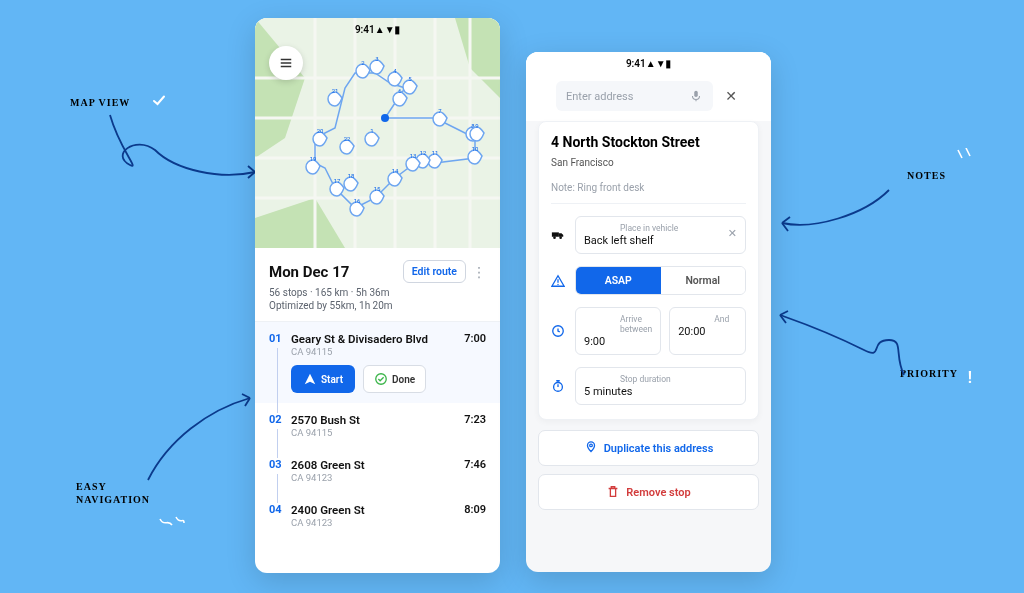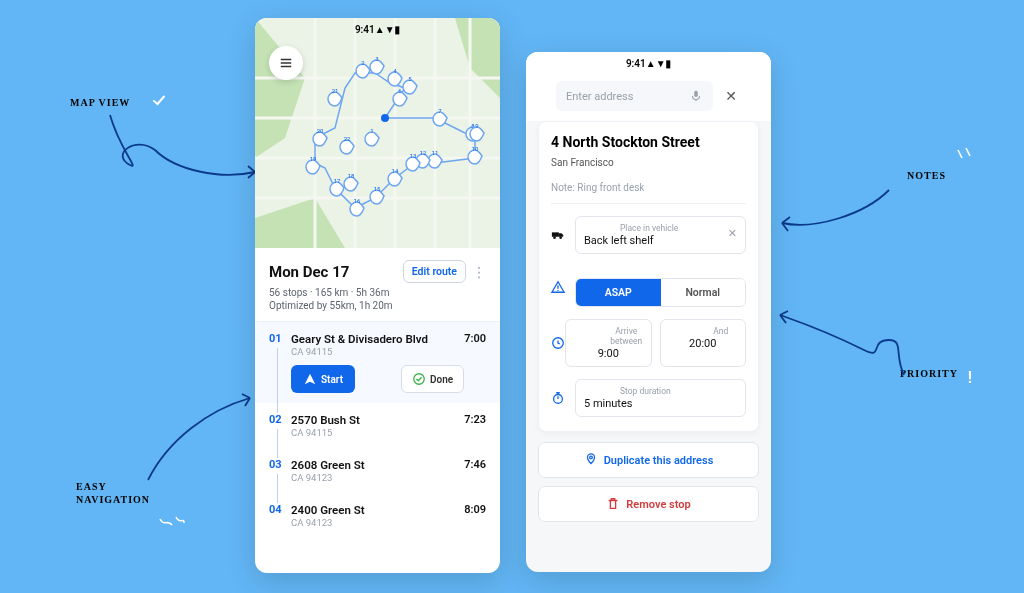--- a/index.html
+++ b/index.html
@@ -40,21 +40,21 @@
 .summary-opt { font-size: 10px; color: #5c636e; margin-top: 2px; }
 
 .stops-list { border-top: 1px solid #eef1f5; }
 .stop { display: flex; padding: 10px 14px; position: relative; }
 .stop.active { background: #f6f9ff; }
 .stop-num { width: 22px; font-size: 11px; font-weight: 700; color: #1167ea; }
 .stop-body { flex: 1; }
 .stop-name { font-size: 11.5px; font-weight: 600; color: #111; }
 .stop-sub { font-size: 9.5px; color: #9aa1ab; }
 .stop-time { font-size: 11px; color: #111; font-weight: 600; }
-.stop-actions { display: flex; gap: 24px; margin-top: 8px; justify-content: space-between; }
+.stop-actions { display: flex; gap: 8px; margin-top: 8px; }
 .btn-start { background: #1167ea; color: #fff; font-size: 10px; font-weight: 600; border-radius: 6px; padding: 6px 12px; display: flex; align-items: center; gap: 4px; }
 .btn-done { background: #fff; border: 1px solid #d8dde5; color: #333; font-size: 10px; font-weight: 600; border-radius: 6px; padding: 6px 10px; display: flex; align-items: center; gap: 4px; }
 .timeline { position: absolute; left: 22px; top: 26px; bottom: -10px; width: 1px; background: #c1cfef; }
 
 
 .search-row { display: flex; gap: 8px; padding: 10px 30px; align-items: center; }
 .search-box { flex: 1; background: #f5f7fa; border-radius: 6px; padding: 8px 10px; display: flex; align-items: center; justify-content: space-between; font-size: 11px; color: #9aa1ab; }
 .close-x { font-size: 14px; color: #555; padding: 4px; }
 
 .addr-card { margin: 0 12px 10px; background: #fff; border: 1px solid #eef1f5; border-radius: 8px; padding: 12px 12px 14px; box-shadow: 0 2px 6px rgba(0,0,0,0.04); }
@@ -62,26 +62,26 @@
 .addr-city { font-size: 10px; color: #555; margin-top: 7px; }
 .note-text { font-size: 10px; color: #9aa1ab; margin-top: 14px; border-bottom: 1px solid #eef1f5; padding-bottom: 10px; }
 
 .place-row { display: flex; align-items: center; gap: 10px; margin-top: 12px; }
 .place-field { flex: 1; border: 1px solid #e2e6ec; border-radius: 6px; padding: 6px 8px; position: relative; }
 .place-label { font-size: 8.5px; color: #9aa1ab; padding-left: 36px; }
 .place-value { font-size: 11px; color: #111; margin-top: 1px; }
 .clear-x { position: absolute; right: 8px; top: 10px; color: #9aa1ab; font-size: 11px; }
 
 .priority-row { display: flex; align-items: center; gap: 10px; margin-top: 12px; }
-.seg { flex: 1; display: flex; border: 1px solid #e2e6ec; border-radius: 6px; overflow: hidden; margin-top: 12px; }
+.seg { flex: 1; display: flex; border: 1px solid #e2e6ec; border-radius: 6px; overflow: hidden; }
 .seg-opt { flex: 1; text-align: center; padding: 7px 0; font-size: 10.5px; font-weight: 600; }
 .seg-opt.on { background: #1167ea; color: #fff; }
 .seg-opt.off { background: #fff; color: #555; }
 
-.time-row { display: flex; align-items: center; margin-top: 12px; text-align: center; }
+.time-row { display: flex; align-items: center; gap: 10px; margin-top: 12px; }
 .time-fields { flex: 1; display: flex; gap: 8px; }
 
 .dur-row { display: flex; align-items: center; gap: 10px; margin-top: 12px; }
 
 .action-btn { margin: 0 12px 8px; border: 1px solid #e2e6ec; border-radius: 7px; padding: 10px; display: flex; align-items: center; justify-content: center; gap: 6px; font-size: 11px; font-weight: 600; }
 .dup-btn { color: #1167ea; }
 .remove-btn { color: #d23c3c; }
 
 .icon-sm { width: 14px; height: 14px; flex-shrink: 0; }
 

